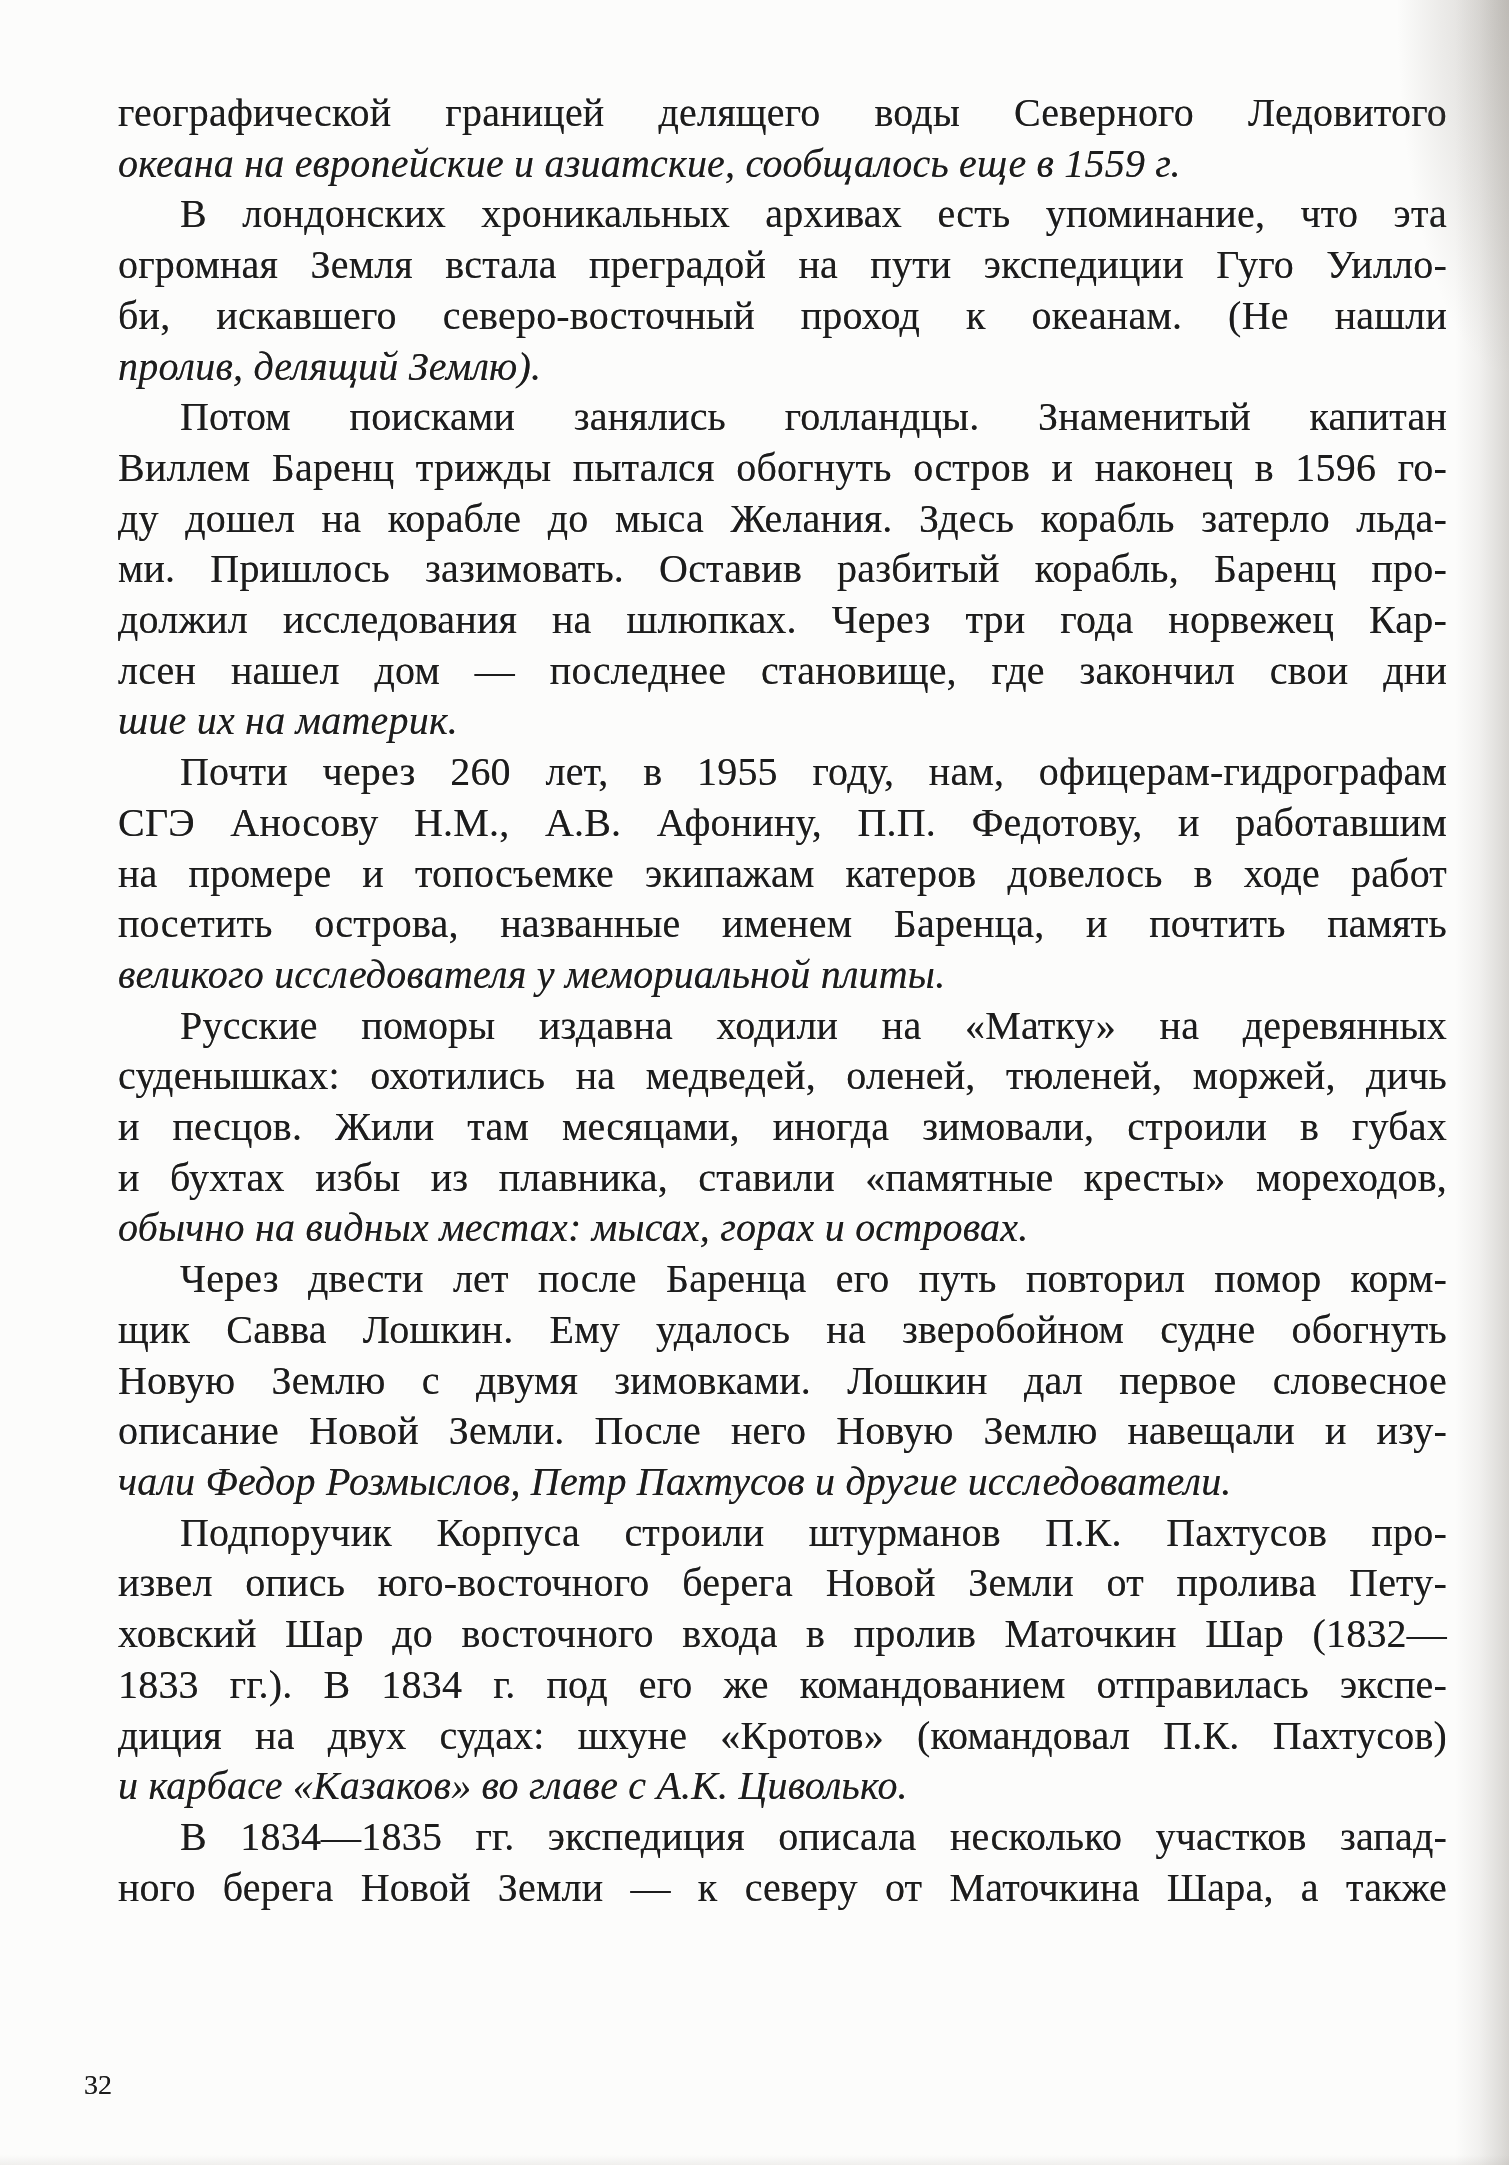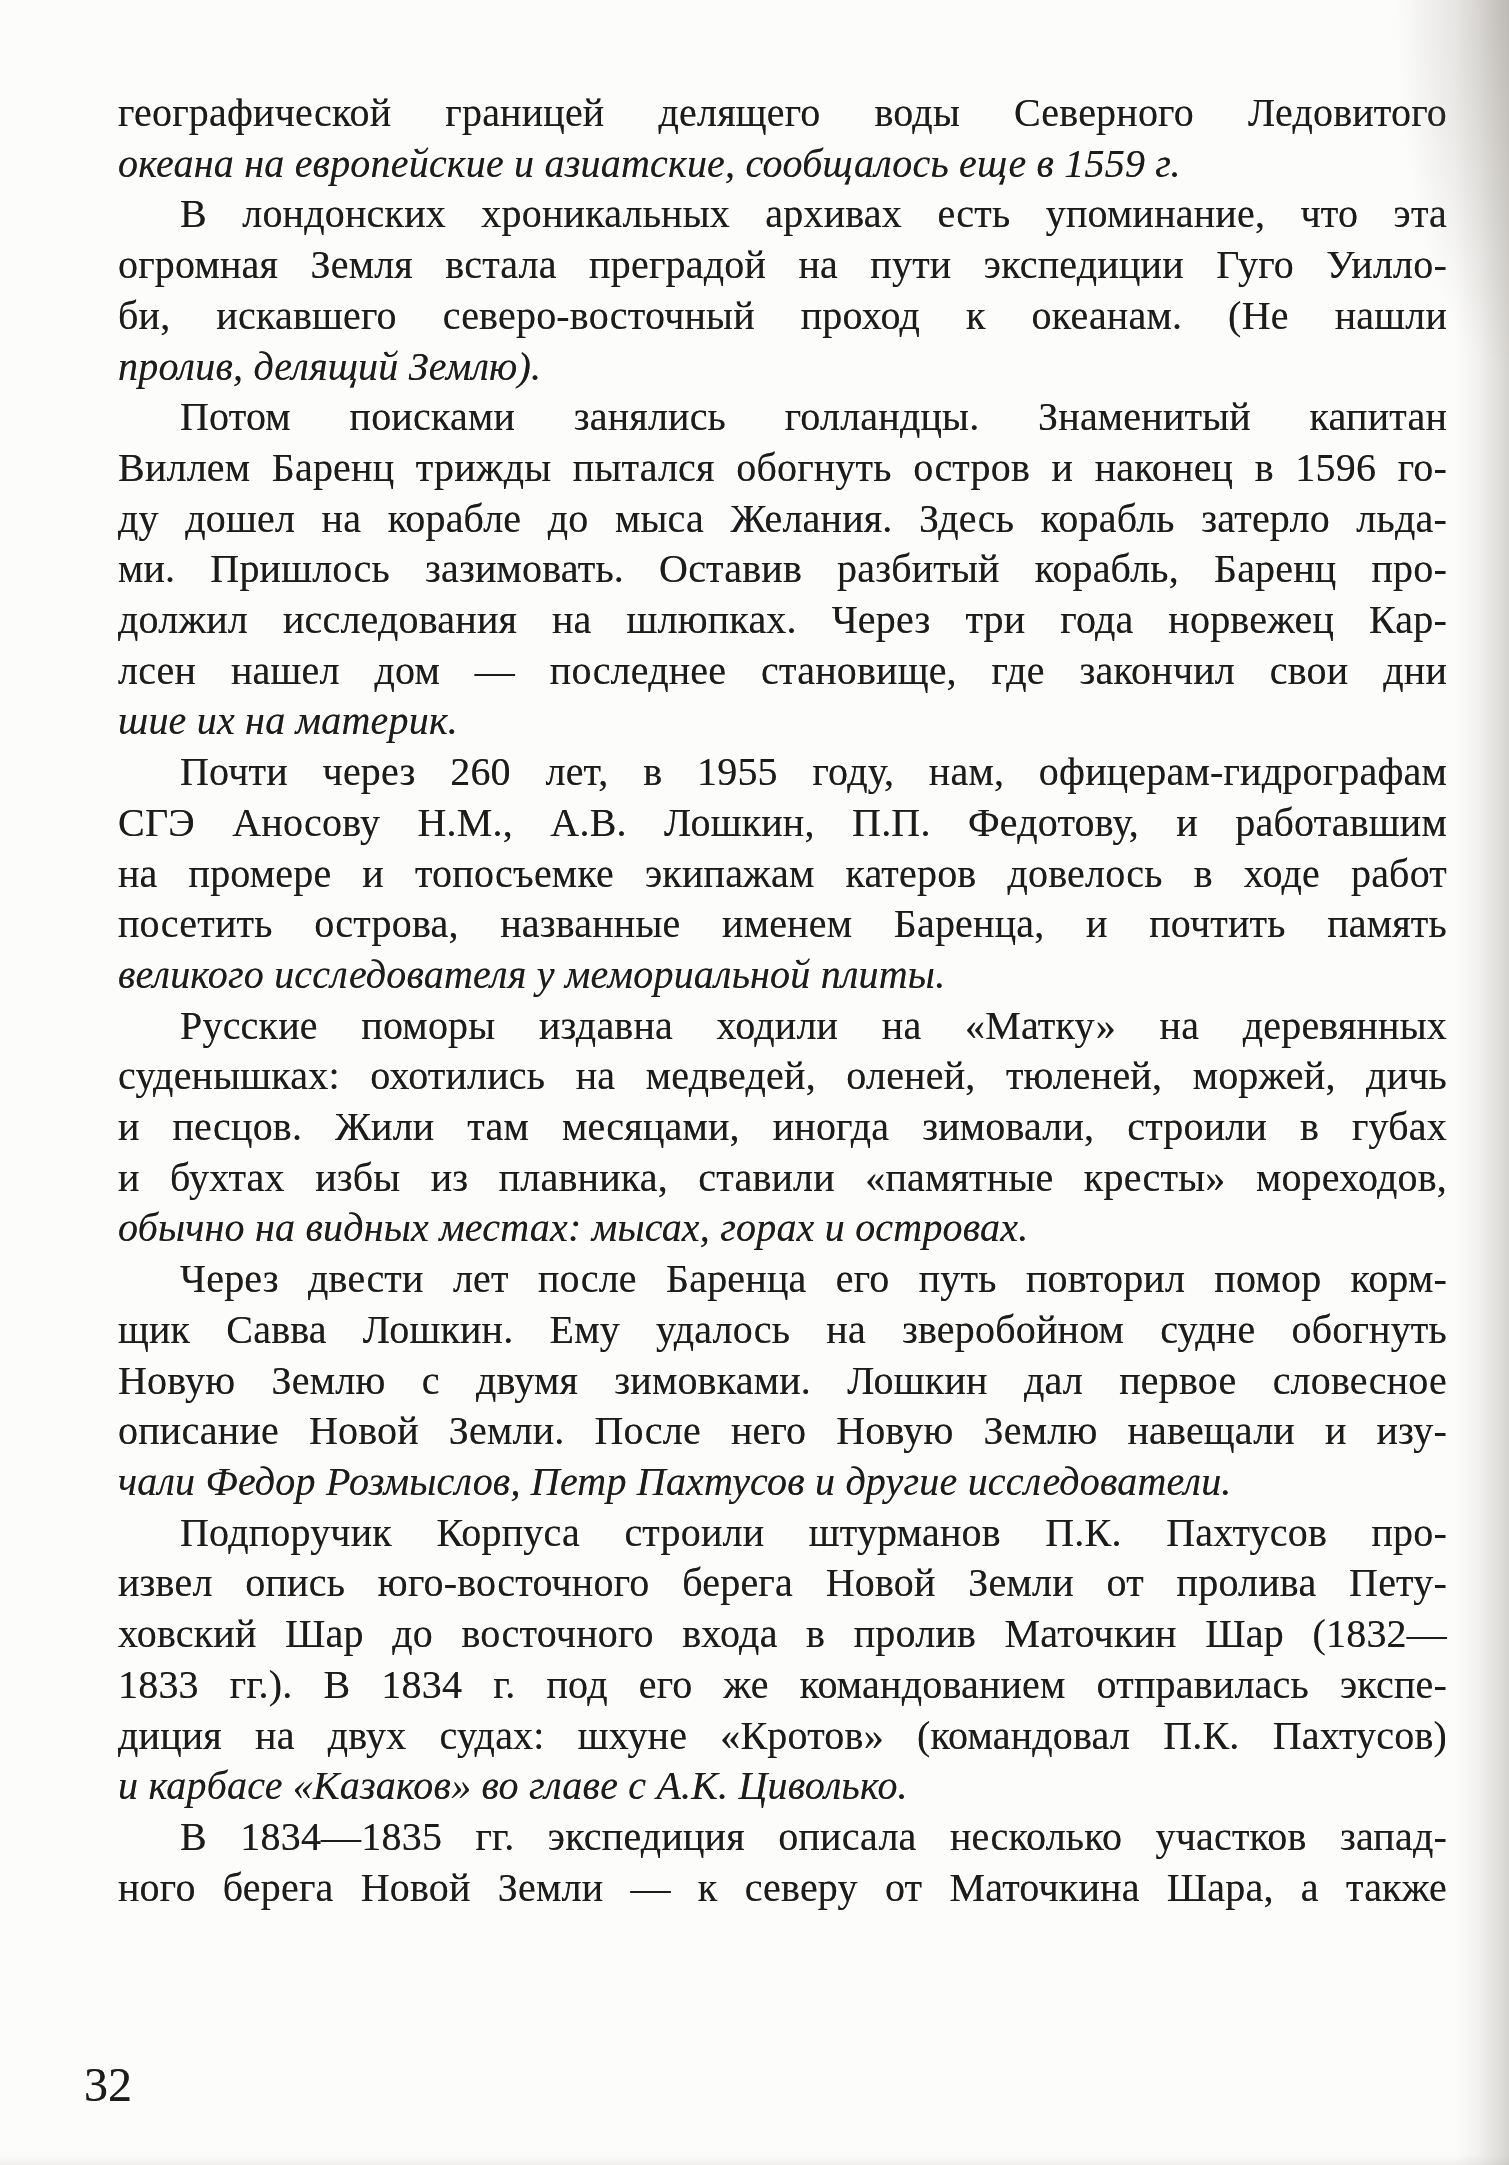--- a/index.html
+++ b/index.html
@@ -31,21 +31,21 @@
     letter-spacing: 0.2px;
     text-shadow: 0 0 0.6px rgba(10,10,10,0.6);
     white-space: normal;
   }
   .line.endline { text-align-last: left; font-style: italic; }
   .line.indent { text-indent: 62px; }
   .page-number {
     position: absolute;
     left: 84px;
     top: 2060px;
-    font-size: 48px;
+    font-size: 28px;
     line-height: 50px;
     text-shadow: 0 0 0.6px rgba(10,10,10,0.6);
   }
   .edge-shadow {
     position: absolute;
     top: 0;
     right: 0;
     bottom: 0;
     width: 54px;
     background: linear-gradient(to right,
@@ -96,21 +96,21 @@
         <div class="line indent">Потом поисками занялись голландцы. Знаменитый капитан</div>
         <div class="line">Виллем Баренц трижды пытался обогнуть остров и наконец в 1596 го-</div>
         <div class="line">ду дошел на корабле до мыса Желания. Здесь корабль затерло льда-</div>
         <div class="line">ми. Пришлось зазимовать. Оставив разбитый корабль, Баренц про-</div>
         <div class="line">должил исследования на шлюпках. Через три года норвежец Кар-</div>
         <div class="line">лсен нашел дом — последнее становище, где закончил свои дни</div>
         <div class="line endline">шие их на материк.</div>
       </div>
       <div class="para">
         <div class="line indent">Почти через 260 лет, в 1955 году, нам, офицерам-гидрографам</div>
-        <div class="line">СГЭ Аносову Н.М., А.В. Лошкин, П.П. Федотову, и работавшим</div>
+        <div class="line">СГЭ Аносову Н.М., А.В. Афонину, П.П. Федотову, и работавшим</div>
         <div class="line">на промере и топосъемке экипажам катеров довелось в ходе работ</div>
         <div class="line">посетить острова, названные именем Баренца, и почтить память</div>
         <div class="line endline">великого исследователя у мемориальной плиты.</div>
       </div>
       <div class="para">
         <div class="line indent">Русские поморы издавна ходили на «Матку» на деревянных</div>
         <div class="line">суденышках: охотились на медведей, оленей, тюленей, моржей, дичь</div>
         <div class="line">и песцов. Жили там месяцами, иногда зимовали, строили в губах</div>
         <div class="line">и бухтах избы из плавника, ставили «памятные кресты» мореходов,</div>
         <div class="line endline">обычно на видных местах: мысах, горах и островах.</div>

